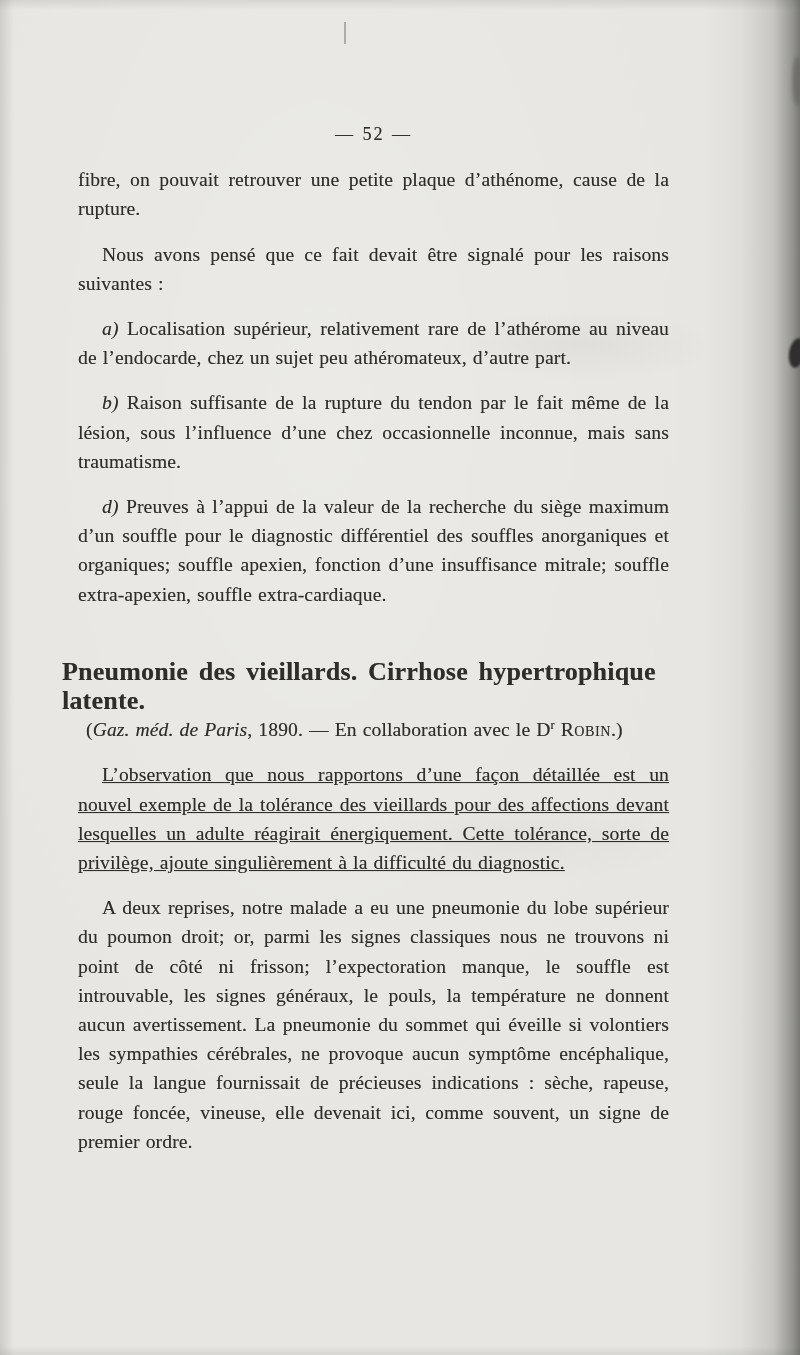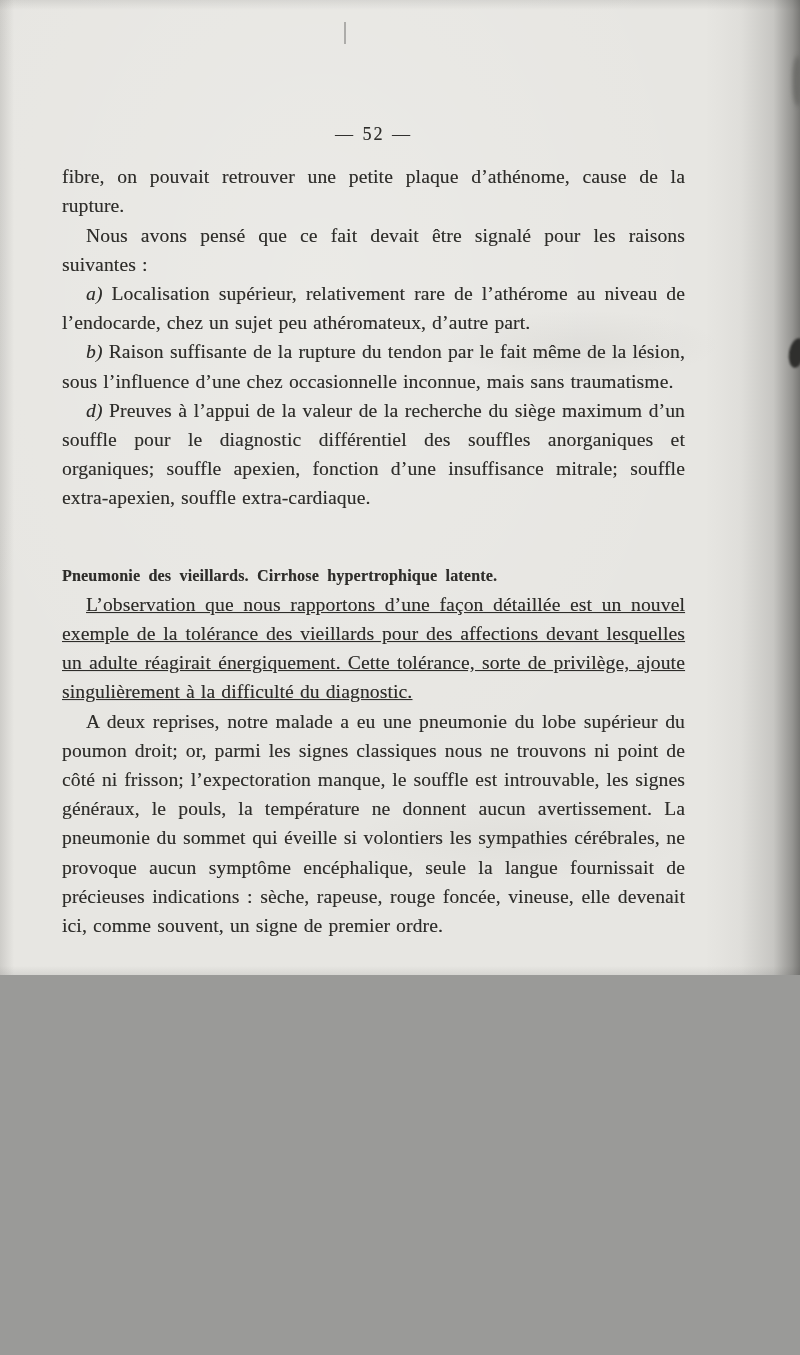--- a/index.html
+++ b/index.html
@@ -4,21 +4,21 @@
 <style>
   * { margin: 0; padding: 0; box-sizing: border-box; }
   html, body { width: 800px; height: 1355px; }
   body {
     font-family: "Liberation Serif", "DejaVu Serif", serif;
     background: #9a9a98;
   }
   .page {
     position: relative;
     width: 800px;
-    height: 975px;
+    height: 1355px;
     overflow: hidden;
     color: #2e2d2a;
     background:
       radial-gradient(ellipse 200px 50px at 580px 345px, rgba(110,108,102,0.07), rgba(0,0,0,0) 70%),
       radial-gradient(ellipse 240px 60px at 520px 840px, rgba(110,108,102,0.05), rgba(0,0,0,0) 70%),
       radial-gradient(ellipse at 40% 30%, rgba(255,255,255,0.16), rgba(255,255,255,0) 60%),
       linear-gradient(to right, rgba(105,103,100,0.20) 0px, rgba(0,0,0,0) 14px),
       linear-gradient(to bottom, rgba(110,110,108,0.16) 0px, rgba(0,0,0,0) 10px),
       linear-gradient(to top, rgba(110,110,108,0.14) 0px, rgba(0,0,0,0) 9px),
       #e7e6e2;
@@ -43,26 +43,26 @@
     word-spacing: 1px;
     text-shadow: 0.2px 0.2px 0.5px rgba(46,45,42,0.45);
     hyphens: auto;
   }
   .page-number {
     text-align: center;
     font-size: 18px;
     letter-spacing: 2px;
     margin-bottom: 13px;
   }
-  p.para { text-indent: 24px; margin: 0; }
+  p.para { text-indent: 24px; margin: 16px; }
   p.noindent { text-indent: 0; }
   .item-label { font-style: italic; }
   .section-title {
     margin-top: 48px;
-    font-size: 16px;
+    font-size: 26px;
     font-weight: bold;
     letter-spacing: 0.2px;
     word-spacing: 4px;
     text-align: left;
   }
   .citation { text-indent: 24px; }
   .citation em { font-style: italic; }
   .smallcaps { font-variant: small-caps; letter-spacing: 0.6px; }
   sup { font-size: 0.62em; vertical-align: super; line-height: 0; }
   .body-first { margin-top: 38px; text-decoration: underline; }
@@ -98,20 +98,21 @@
 
     <p class="para noindent">fibre, on pouvait retrouver une petite plaque d’athénome, cause de la rupture.</p>
     <p class="para">Nous avons pensé que ce fait devait être signalé pour les raisons suivantes :</p>
 
     <p class="para"><em class="item-label">a)</em><span> Localisation supérieur, relativement rare de l’athérome au niveau de l’endocarde, chez un sujet peu athéromateux, d’autre part.</span></p>
     <p class="para"><em class="item-label">b)</em><span> Raison suffisante de la rupture du tendon par le fait même de la lésion, sous l’influence d’une chez occasionnelle inconnue, mais sans traumatisme.</span></p>
     <p class="para"><em class="item-label">d)</em><span> Preuves à l’appui de la valeur de la recherche du siège maximum d’un souffle pour le diagnostic différentiel des souffles anorganiques et organiques; souffle apexien, fonction d’une insuffisance mitrale; souffle extra-apexien, souffle extra-cardiaque.</span></p>
 
     <h2 class="section-title">Pneumonie des vieillards. Cirrhose hypertrophique latente.</h2>
 
+    <p class="citation"><span>(</span><em>Gaz. méd. de Paris</em><span>, 1890. — En collaboration avec le D</span><sup>r</sup> <span class="smallcaps">Robin</span><span>.)</span></p>
 
     <p class="para body-first">L’observation que nous rapportons d’une façon détaillée est un nouvel exemple de la tolérance des vieillards pour des affections devant lesquelles un adulte réagirait énergiquement. Cette tolérance, sorte de privilège, ajoute singulièrement à la difficulté du diagnostic.</p>
     <p class="para">A deux reprises, notre malade a eu une pneumonie du lobe supérieur du poumon droit; or, parmi les signes classiques nous ne trouvons ni point de côté ni frisson; l’expectoration manque, le souffle est introuvable, les signes généraux, le pouls, la température ne donnent aucun avertissement. La pneumonie du sommet qui éveille si volontiers les sympathies cérébrales, ne provoque aucun symptôme encéphalique, seule la langue fournissait de précieuses indications : sèche, rapeuse, rouge foncée, vineuse, elle devenait ici, comme souvent, un signe de premier ordre.</p>
 
   </div>
 
   <div class="edge-shadow"></div>
   <div class="artifact artifact-top"></div>
   <div class="artifact artifact-mid"></div>
 

